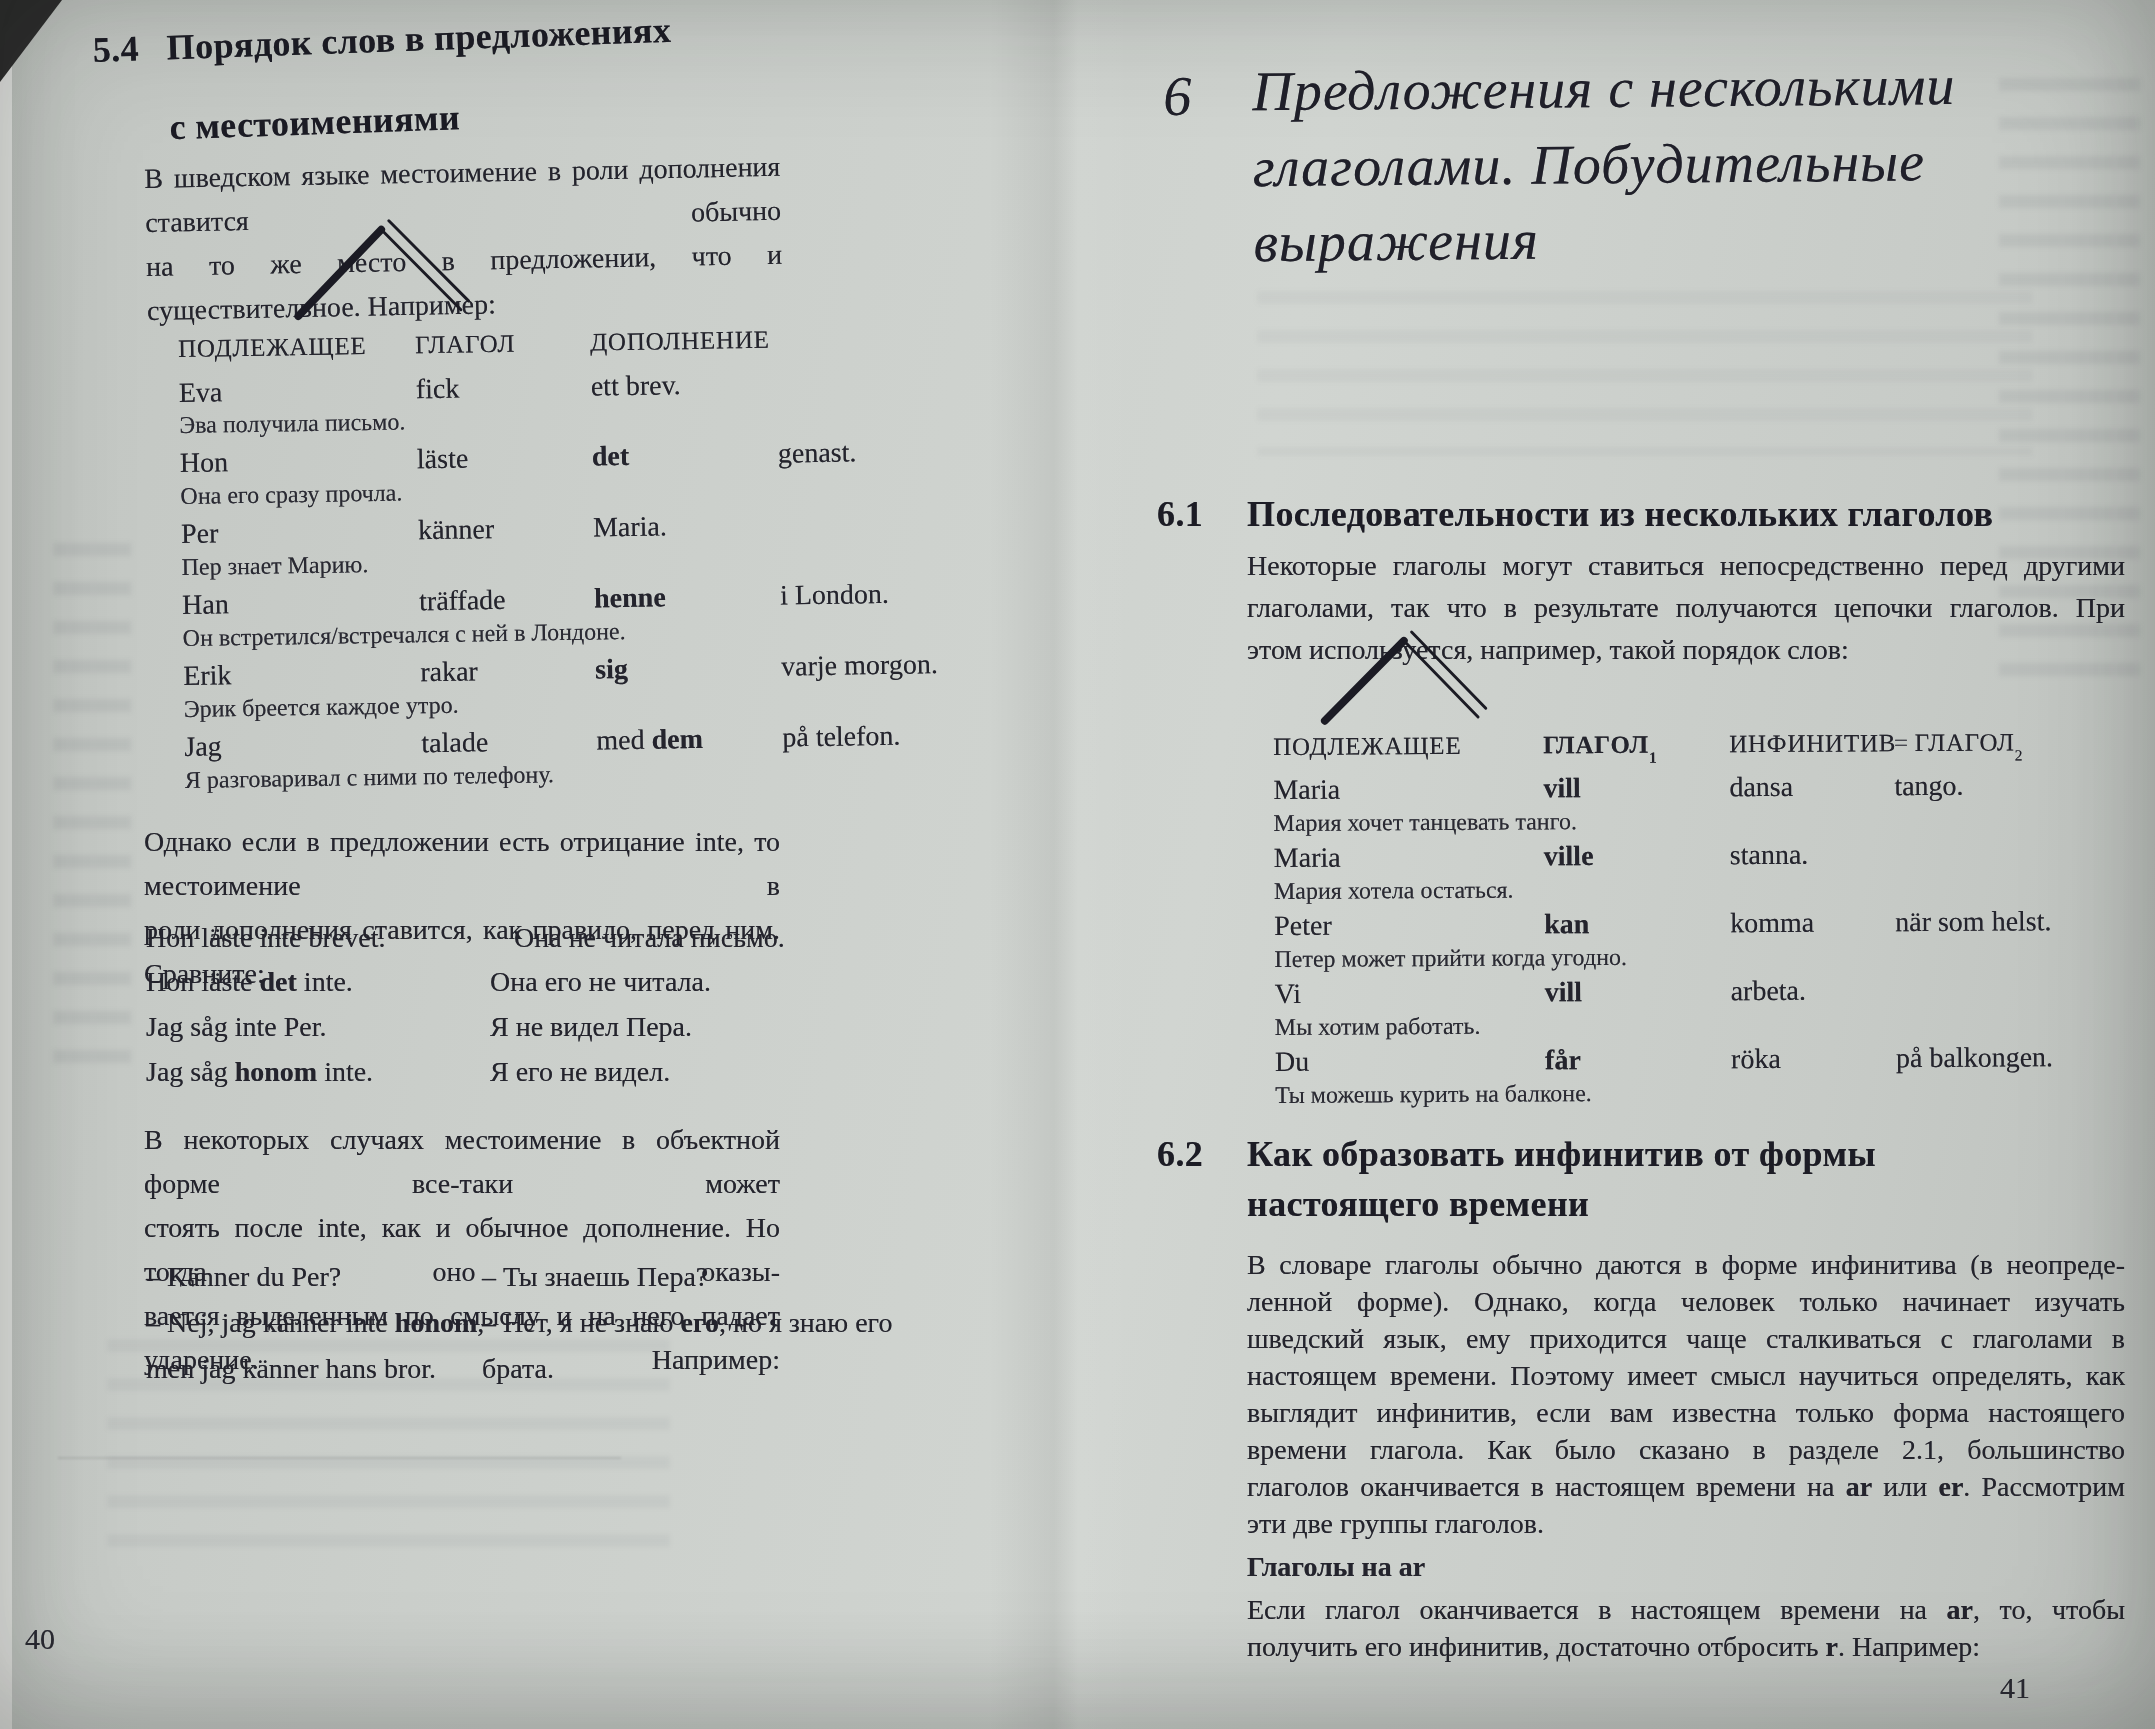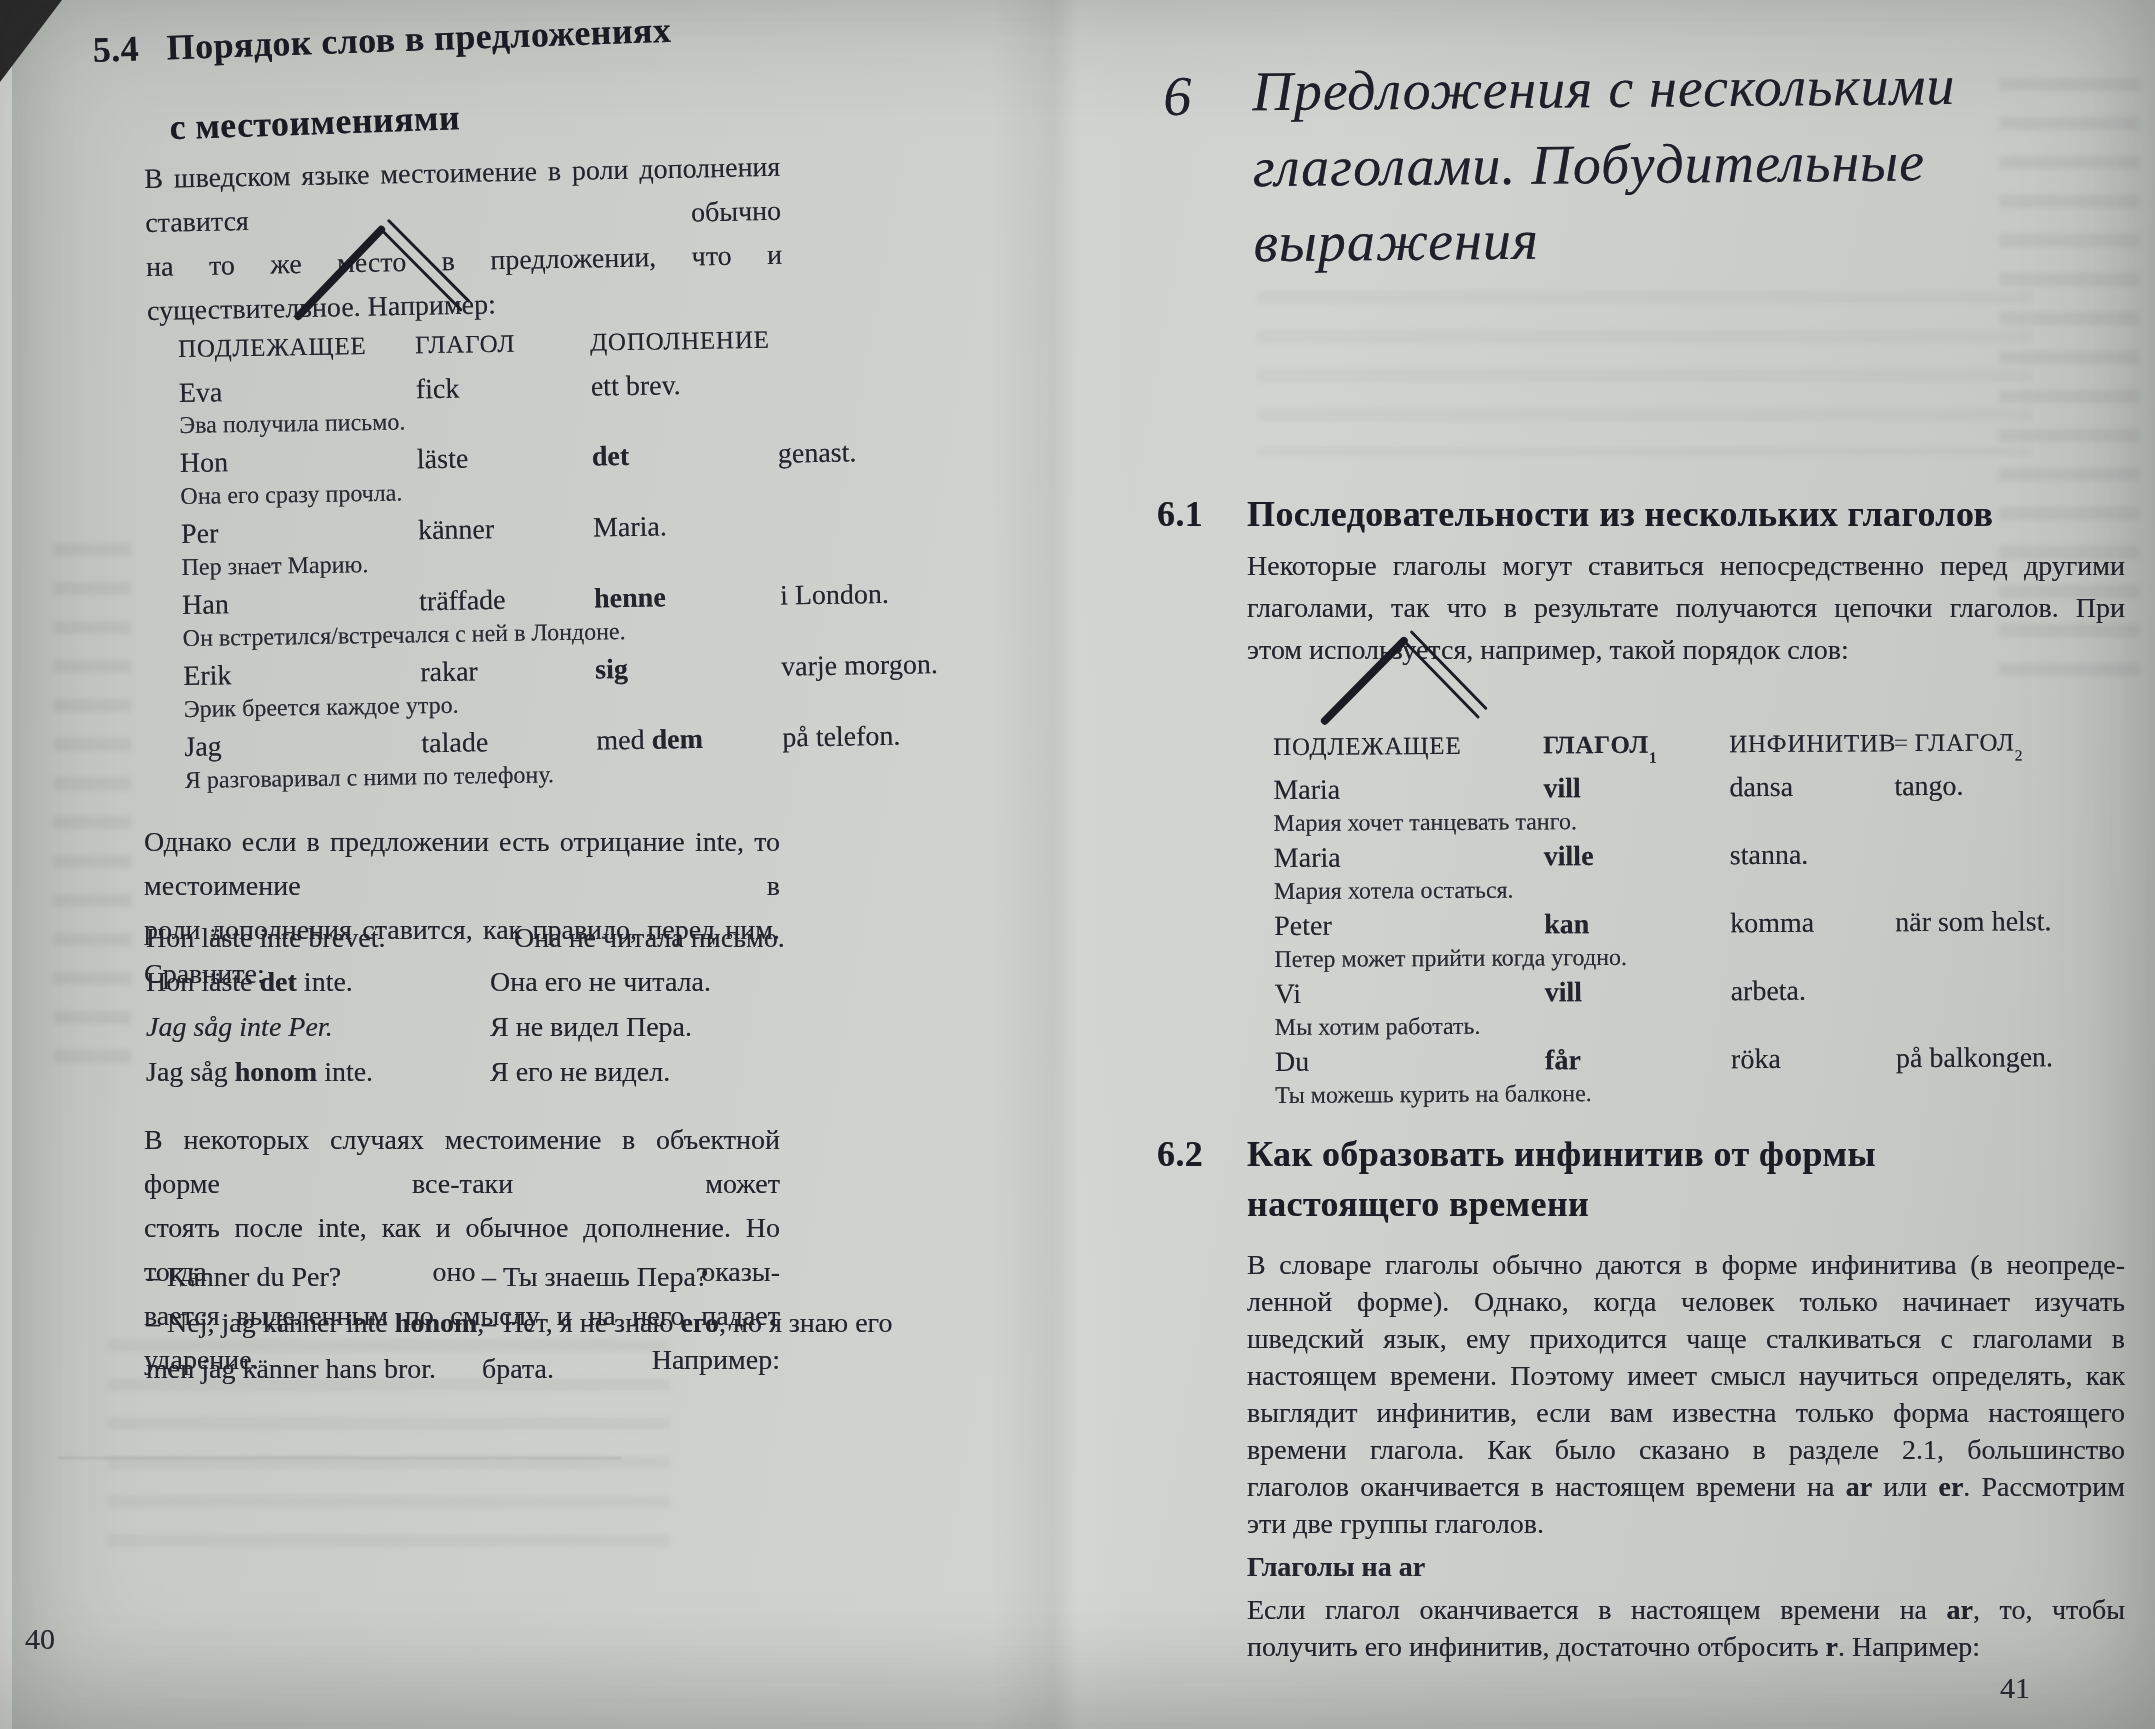--- a/index.html
+++ b/index.html
@@ -143,21 +143,21 @@
     <div>
       <div class="trow" style="top:922px;">
         <span class="cell swed" style="left:146px;"><span>Hon läste inte brevet.</span><span class="b"></span><span></span></span>
         <span class="cell swed" style="left:490px;margin-left:24px;">Она не читала письмо.</span>
       </div>
       <div class="trow" style="top:966px;">
         <span class="cell swed" style="left:146px;"><span>Hon läste </span><span class="b">det</span><span> inte.</span></span>
         <span class="cell swed" style="left:490px;">Она его не читала.</span>
       </div>
       <div class="trow" style="top:1011px;">
-        <span class="cell swed" style="left:146px;font-style:italic;"><span>Jag såg inte Per.</span><span class="b"></span><span></span></span>
+        <span class="cell swed" style="left:146px;"><span>Jag såg inte Per.</span><span class="b"></span><span></span></span>
         <span class="cell swed" style="left:490px;">Я не видел Пера.</span>
       </div>
       <div class="trow" style="top:1056px;">
         <span class="cell swed" style="left:146px;"><span>Jag såg </span><span class="b">honom</span><span> inte.</span></span>
         <span class="cell swed" style="left:490px;">Я его не видел.</span>
       </div>
     </div>
 
     <div class="para" style="left:144px;top:1118px;width:636px;">
       <div class="ln">В некоторых случаях местоимение в объектной форме все-таки может</div>

